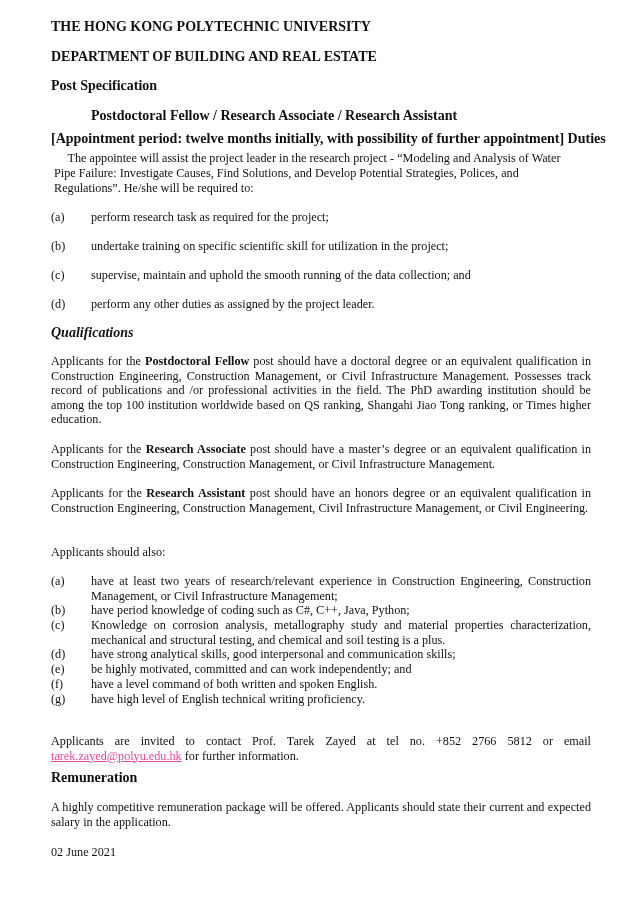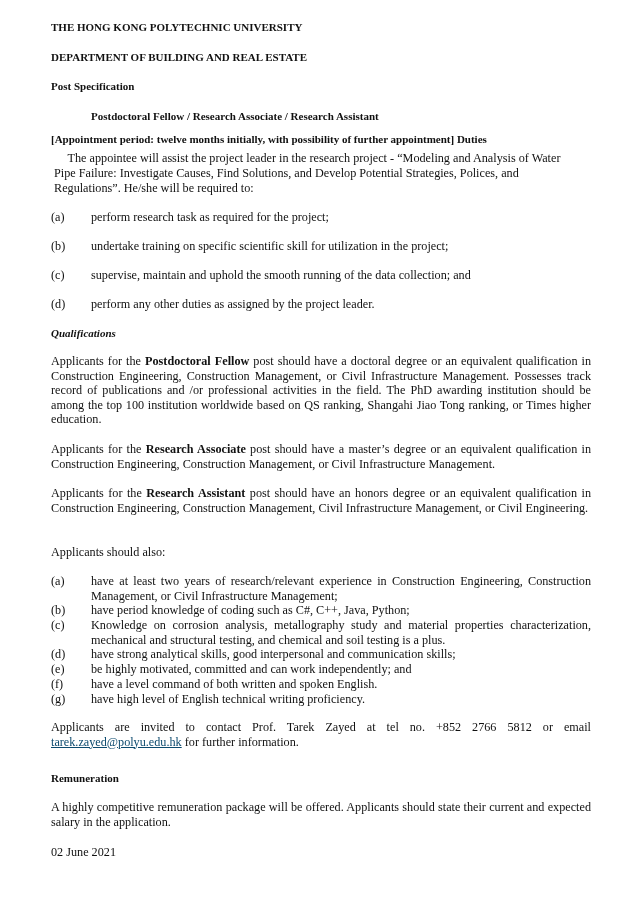--- a/index.html
+++ b/index.html
@@ -18,29 +18,29 @@
       line-height: 14.6px;
     }
     .page {
       position: absolute;
       left: 51px;
       top: 0;
       width: 540px;
     }
     .abs { position: absolute; left: 0; width: 540px; }
     .b { font-weight: bold; }
-    .heading { font-weight: bold; font-size: 11px; }
+    .heading { font-weight: bold; font-size: 14px; }
     .justify { text-align: justify; text-align-last: left; }
-    .justify-full { text-align: justify; text-align-last: justify; }
+    .justify-full { text-align: justify; text-align-last: justify; margin-top: 14px; }
     .intro { left: 3px; width: 520px; }
     .duty-row { position: absolute; left: 0; width: 540px; }
     .lbl { position: absolute; left: 0; width: 36px; }
     .txt { position: absolute; left: 40px; width: 500px; }
     .qlist .row { position: relative; }
-    .link { color: #0c4a6e; text-decoration: underline; }
+    .link { color: #ec4899; text-decoration: underline; }
   </style>
 </head>
 <body>
 
 <div class="page">
 
   <div class="abs heading" style="top:20px;">THE HONG KONG POLYTECHNIC UNIVERSITY</div>
   <div class="abs heading" style="top:50px;">DEPARTMENT OF BUILDING AND REAL ESTATE</div>
   <div class="abs heading" style="top:79px;">Post Specification</div>
   <div class="abs heading" style="top:109px;margin-left:40px;">Postdoctoral Fellow / Research Associate / Research Assistant</div>

